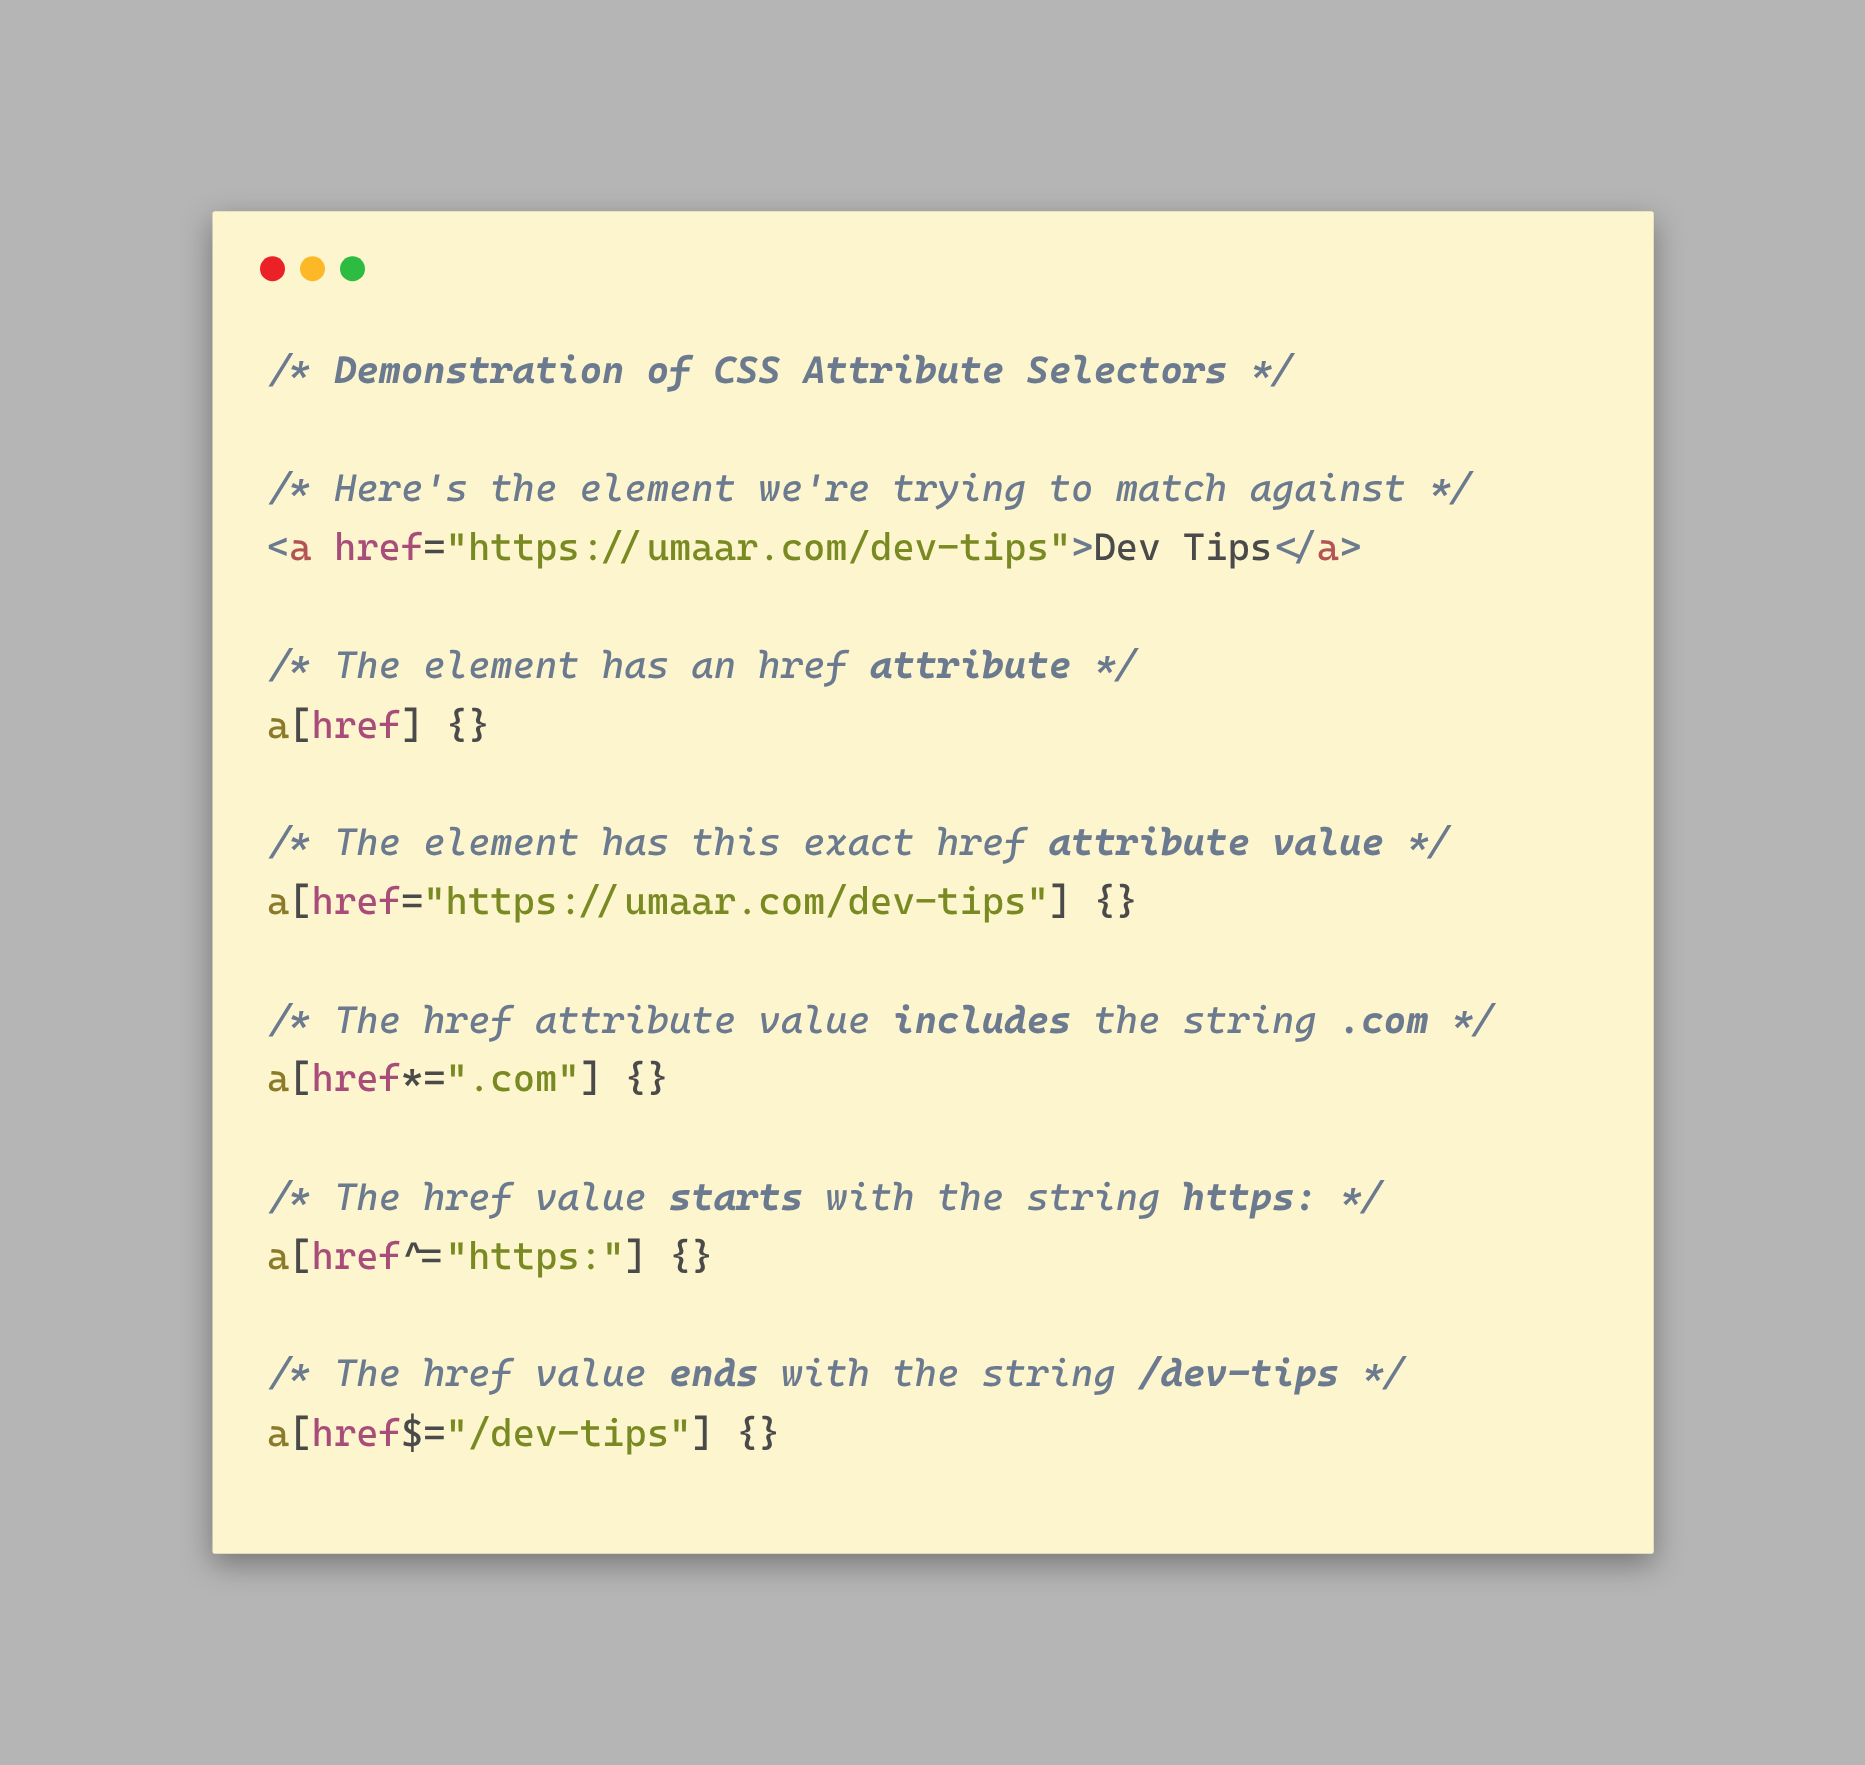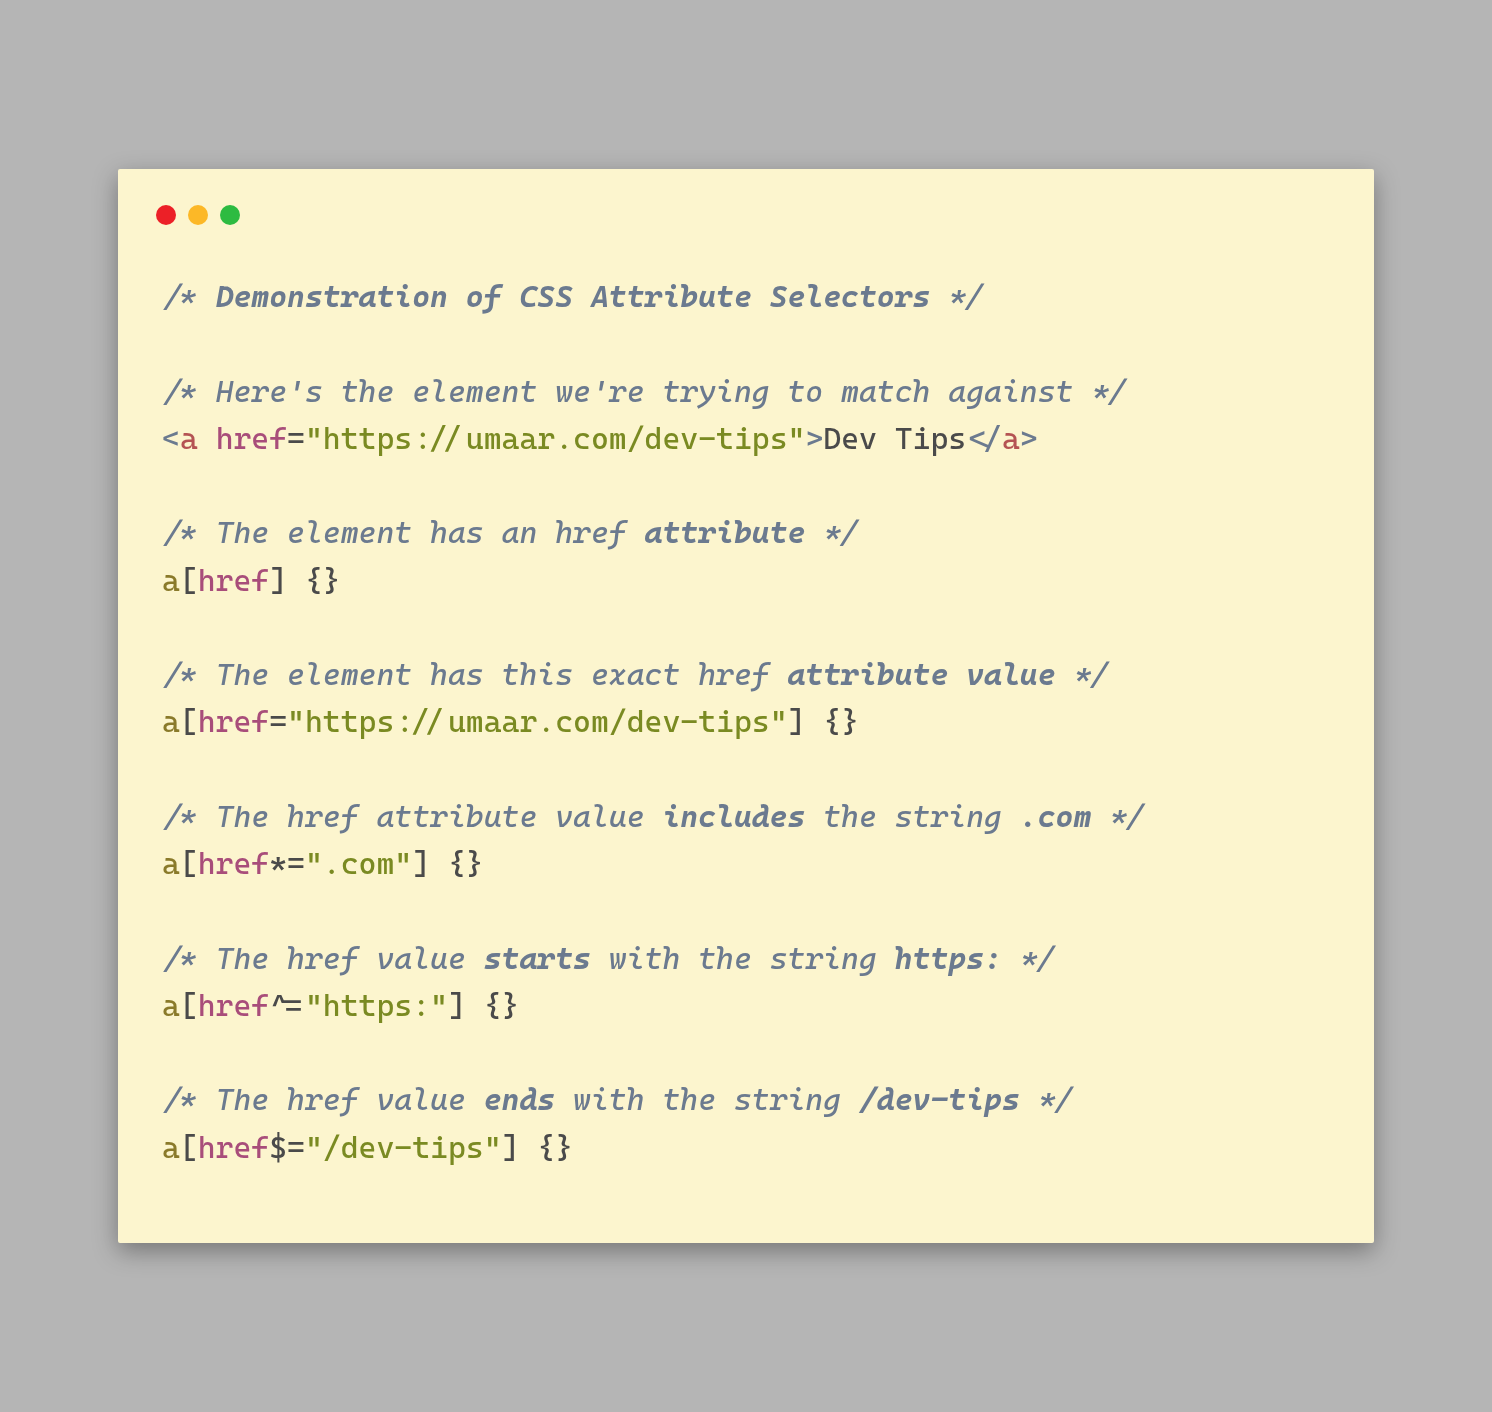--- a/index.html
+++ b/index.html
@@ -7,21 +7,21 @@
       background: #b5b5b5;
       width: 1492px;
       height: 1412px;
       display: flex;
       align-items: center;
       justify-content: center;
       font-family: ui-monospace, "SF Mono", "Monaco", "Cascadia Code", "Roboto Mono", Consolas, "Courier New", monospace;
     }
     .window {
       background: #fcf5ce;
-      width: 1256px;
+      width: 1153px;
       border-radius: 2px;
       box-shadow: 0 8px 24px rgba(0,0,0,0.35);
       padding: 36px 44px 72px 44px;
     }
     .traffic-lights {
       display: flex;
       gap: 12px;
       margin-bottom: 48px;
       margin-left: -6px;
     }

